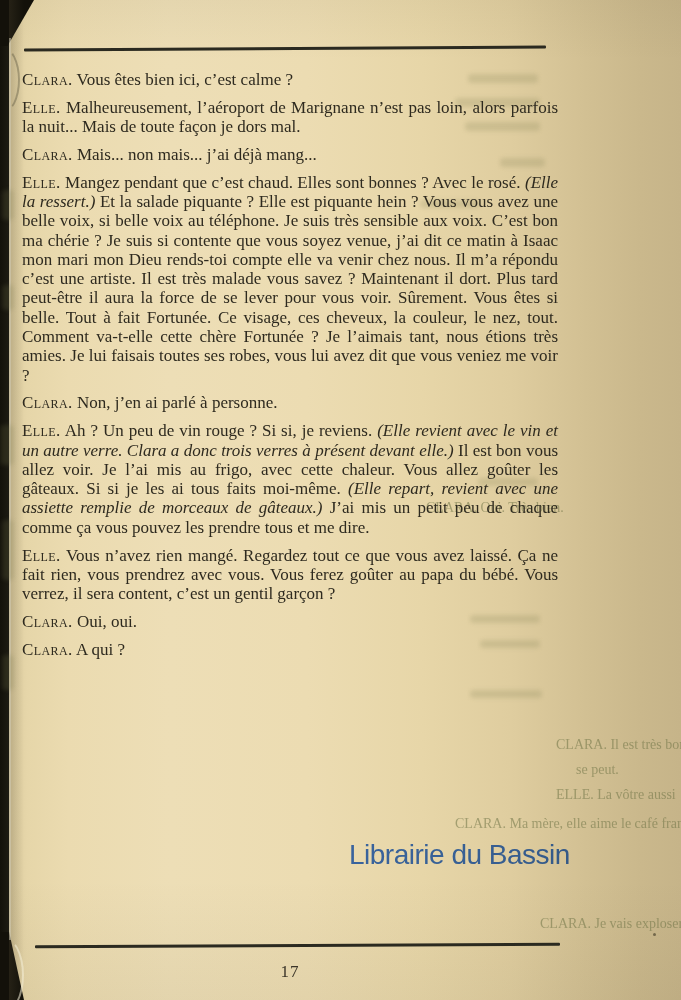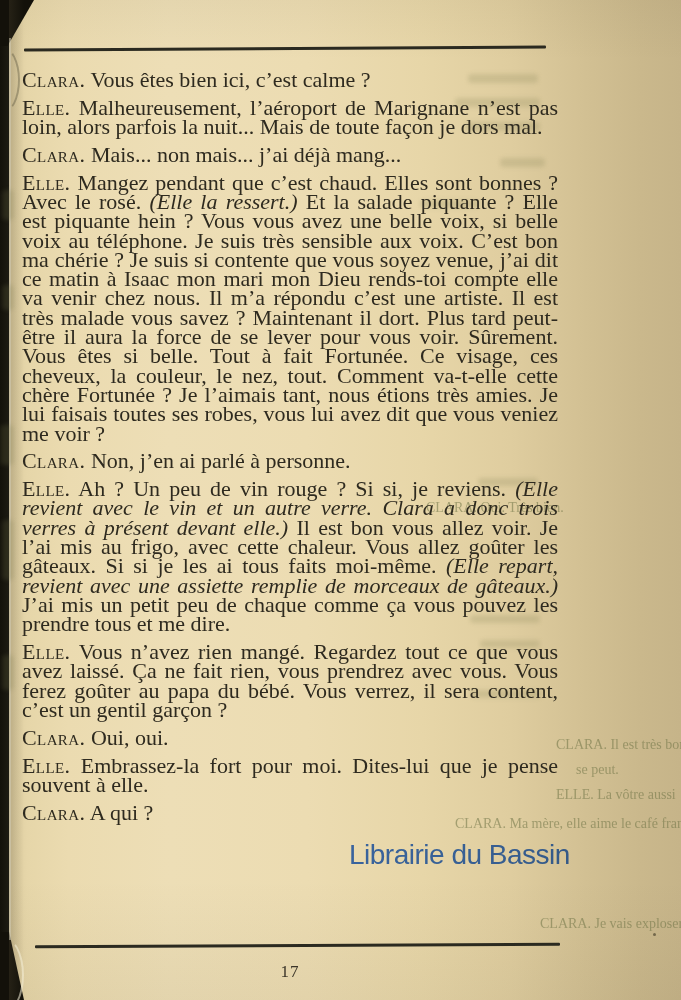--- a/index.html
+++ b/index.html
@@ -14,21 +14,21 @@
   .spine-top{position:absolute;left:0;top:0;width:34px;height:46px;background:#13110a;clip-path:polygon(0 0,100% 0,22% 100%,0 100%);}
   .spine-bottom{position:absolute;left:0;top:932px;width:24px;height:68px;background:#13110a;clip-path:polygon(0 0,38% 0,100% 100%,0 100%);}
   .edge-highlight{position:absolute;left:9px;top:38px;width:2px;height:902px;background:rgba(248,242,220,.55);filter:blur(.5px);}
   .gutter-shadow{position:absolute;left:9px;top:0;width:15px;height:1000px;background:linear-gradient(90deg,rgba(90,80,55,.26),rgba(90,80,55,0));}
   .curl-top{position:absolute;left:-16px;top:46px;width:32px;height:64px;border:2px solid transparent;border-right-color:rgba(70,65,45,.35);border-radius:50%;}
   .curl-bottom{position:absolute;left:-18px;top:936px;width:38px;height:74px;border:2px solid transparent;border-right-color:rgba(246,240,216,.55);border-radius:50%;filter:blur(.4px);}
   .rule{position:absolute;background:#2b2a20;height:3px;border-radius:1px;}
   .rule-top{left:24px;top:47px;width:522px;transform:rotate(-.35deg);}
   .rule-bottom{left:35px;top:944px;width:525px;transform:rotate(-.3deg);}
   .text-col{position:absolute;left:22px;top:70px;width:536px;color:#2e2a1f;}
-  .para{margin:0 0 8.5px 0;font-size:22px;line-height:19.3px;text-align:justify;}
+  .para{margin:0 0 8.5px 0;font-size:17px;line-height:19.3px;text-align:justify;}
   .para.stage{font-style:italic;}
   .speaker{font-variant:small-caps;letter-spacing:.4px;}
   .seg-italic{font-style:italic;}
   .page-num{position:absolute;left:0;top:962px;width:580px;text-align:center;font-size:17px;color:#3a3428;letter-spacing:1px;}
   .watermark{
     position:absolute;left:349px;top:839px;white-space:nowrap;
     font-family:"Liberation Sans",sans-serif;font-size:28px;letter-spacing:-.5px;
     color:#2d68e4;opacity:.92;mix-blend-mode:multiply;
   }
   .ghost{position:absolute;white-space:nowrap;font-family:"Liberation Serif",serif;font-size:14px;color:rgba(110,115,70,.55);filter:blur(.6px);}
@@ -77,21 +77,20 @@
 
   <div class="text-col" id="dialogue-col">
       <p class="para"><span class="speaker">Clara.</span> <span class="seg-normal">Vous êtes bien ici, c’est calme ?</span></p>
       <p class="para"><span class="speaker">Elle.</span> <span class="seg-normal">Malheureusement, l’aéroport de Marignane n’est pas loin, alors parfois la nuit... Mais de toute façon je dors mal.</span></p>
       <p class="para"><span class="speaker">Clara.</span> <span class="seg-normal">Mais... non mais... j’ai déjà mang...</span></p>
       <p class="para"><span class="speaker">Elle.</span> <span class="seg-normal">Mangez pendant que c’est chaud. Elles sont bonnes ? Avec le rosé. </span><span class="seg-italic">(Elle la ressert.)</span><span class="seg-normal"> Et la salade piquante ? Elle est piquante hein ? Vous vous avez une belle voix, si belle voix au téléphone. Je suis très sensible aux voix. C’est bon ma chérie ? Je suis si contente que vous soyez venue, j’ai dit ce matin à Isaac mon mari mon Dieu rends-toi compte elle va venir chez nous. Il m’a répondu c’est une artiste. Il est très malade vous savez ? Maintenant il dort. Plus tard peut-être il aura la force de se lever pour vous voir. Sûrement. Vous êtes si belle. Tout à fait Fortunée. Ce visage, ces cheveux, la couleur, le nez, tout. Comment va-t-elle cette chère Fortunée ? Je l’aimais tant, nous étions très amies. Je lui faisais toutes ses robes, vous lui avez dit que vous veniez me voir ?</span></p>
       <p class="para"><span class="speaker">Clara.</span> <span class="seg-normal">Non, j’en ai parlé à personne.</span></p>
       <p class="para"><span class="speaker">Elle.</span> <span class="seg-normal">Ah ? Un peu de vin rouge ? Si si, je reviens. </span><span class="seg-italic">(Elle revient avec le vin et un autre verre. Clara a donc trois verres à présent devant elle.)</span><span class="seg-normal"> Il est bon vous allez voir. Je l’ai mis au frigo, avec cette chaleur. Vous allez goûter les gâteaux. Si si je les ai tous faits moi-même. </span><span class="seg-italic">(Elle repart, revient avec une assiette remplie de morceaux de gâteaux.)</span><span class="seg-normal"> J’ai mis un petit peu de chaque comme ça vous pouvez les prendre tous et me dire.</span></p>
       <p class="para"><span class="speaker">Elle.</span> <span class="seg-normal">Vous n’avez rien mangé. Regardez tout ce que vous avez laissé. Ça ne fait rien, vous prendrez avec vous. Vous ferez goûter au papa du bébé. Vous verrez, il sera content, c’est un gentil garçon ?</span></p>
       <p class="para"><span class="speaker">Clara.</span> <span class="seg-normal">Oui, oui.</span></p>
-      <p class="para"><span class="speaker">Elle.</span> <span class="seg-normal">Embrassez-la fort pour moi. Dites-lui que je pense souvent à elle.</span></p>
       <p class="para"><span class="speaker">Clara.</span> <span class="seg-normal">A qui ?</span></p>
     </div>
 
   <div class="page-num">17</div>
 
   <div class="watermark">Librairie du Bassin</div>
 
   <div class="dust-dot"></div>
 </div>
 

